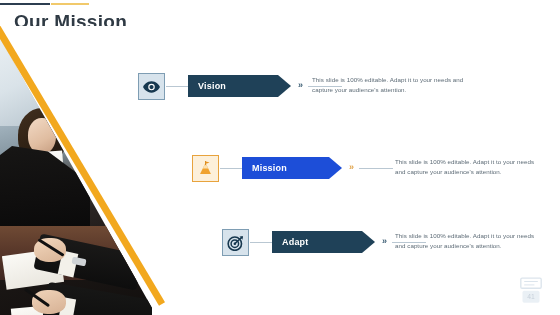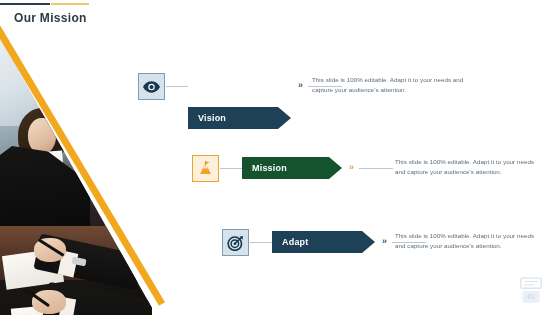--- a/index.html
+++ b/index.html
@@ -31,21 +31,21 @@
     height: 2px;
   }
   .rule-navy { left: 0px;  width: 50px; background: #2c3e50; }
   .rule-gold { left: 51px; width: 38px; background: #f1c96b; }
 
   
   #page-title {
     position: absolute;
     left: 14px;
     top: 11px;
-    font-size: 12px;
+    font-size: 19px;
     font-weight: bold;
     letter-spacing: 0.3px;
     color: #2f3a44;
   }
 
   
   #photo-block {
     position: absolute;
     left: 0;
     top: 30px;
@@ -227,21 +227,21 @@
     font-size: 9px;
     font-weight: bold;
     letter-spacing: .2px;
   }
   .chevron.navy {
     background: #1f4158;
     -webkit-clip-path: polygon(0 0, calc(100% - 13px) 0, 100% 50%, calc(100% - 13px) 100%, 0 100%);
     clip-path: polygon(0 0, calc(100% - 13px) 0, 100% 50%, calc(100% - 13px) 100%, 0 100%);
   }
   .chevron.orange {
-    background: #14532d;
+    background: #1d4ed8;
     -webkit-clip-path: polygon(0 0, calc(100% - 13px) 0, 100% 50%, calc(100% - 13px) 100%, 0 100%);
     clip-path: polygon(0 0, calc(100% - 13px) 0, 100% 50%, calc(100% - 13px) 100%, 0 100%);
   }
 
   .dblchev {
     position: absolute;
     top: 6px;
     font-size: 9px;
     line-height: 12px;
     font-weight: bold;
@@ -254,21 +254,21 @@
   .row-text {
     position: absolute;
     top: 2px;
     font-size: 6.2px;
     line-height: 9.5px;
     color: #5d6b76;
     letter-spacing: .05px;
   }
 
   
-  #row-vision  .chevron { left: 50px;  width: 103px; margin-top: 32px; }
+  #row-vision  .chevron { left: 50px;  width: 103px; }
   #row-vision  .dblchev { left: 160px; }
   #row-vision  .conn-b  { left: 170px; width: 34px; }
   #row-vision  .row-text{ left: 174px; width: 155px; }
 
   #row-mission .chevron { left: 50px;  width: 100px; }
   #row-mission .dblchev { left: 157px; }
   #row-mission .conn-b  { left: 167px; width: 34px; }
   #row-mission .row-text{ left: 203px; width: 148px; }
 
   #row-goal    .chevron { left: 50px;  width: 103px; }

